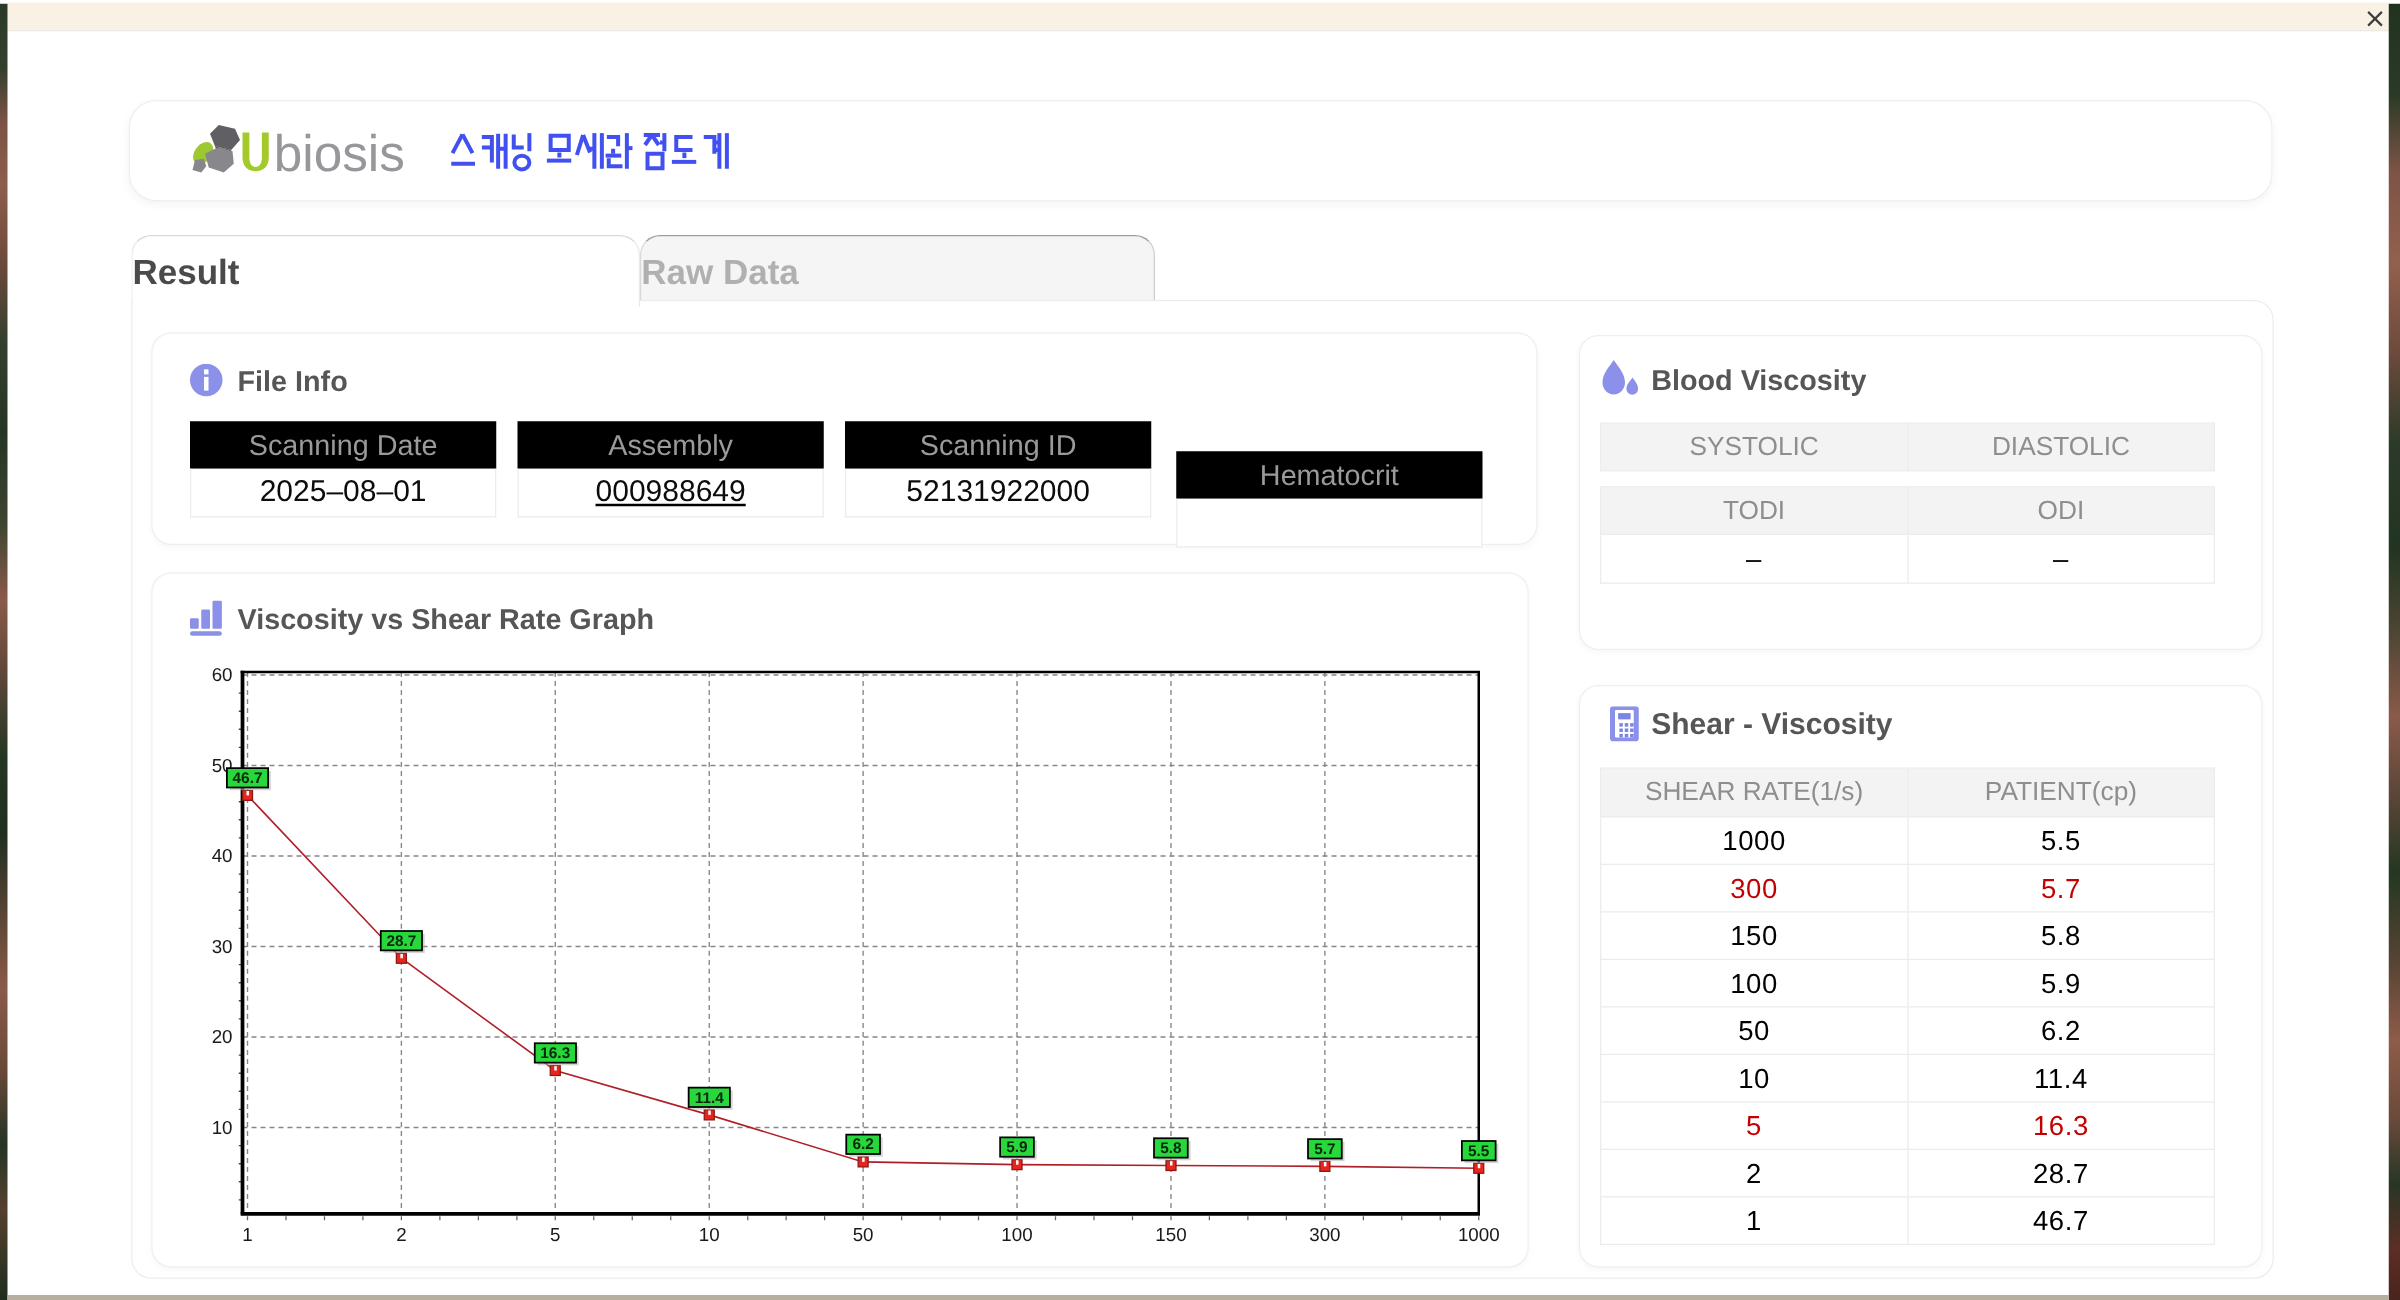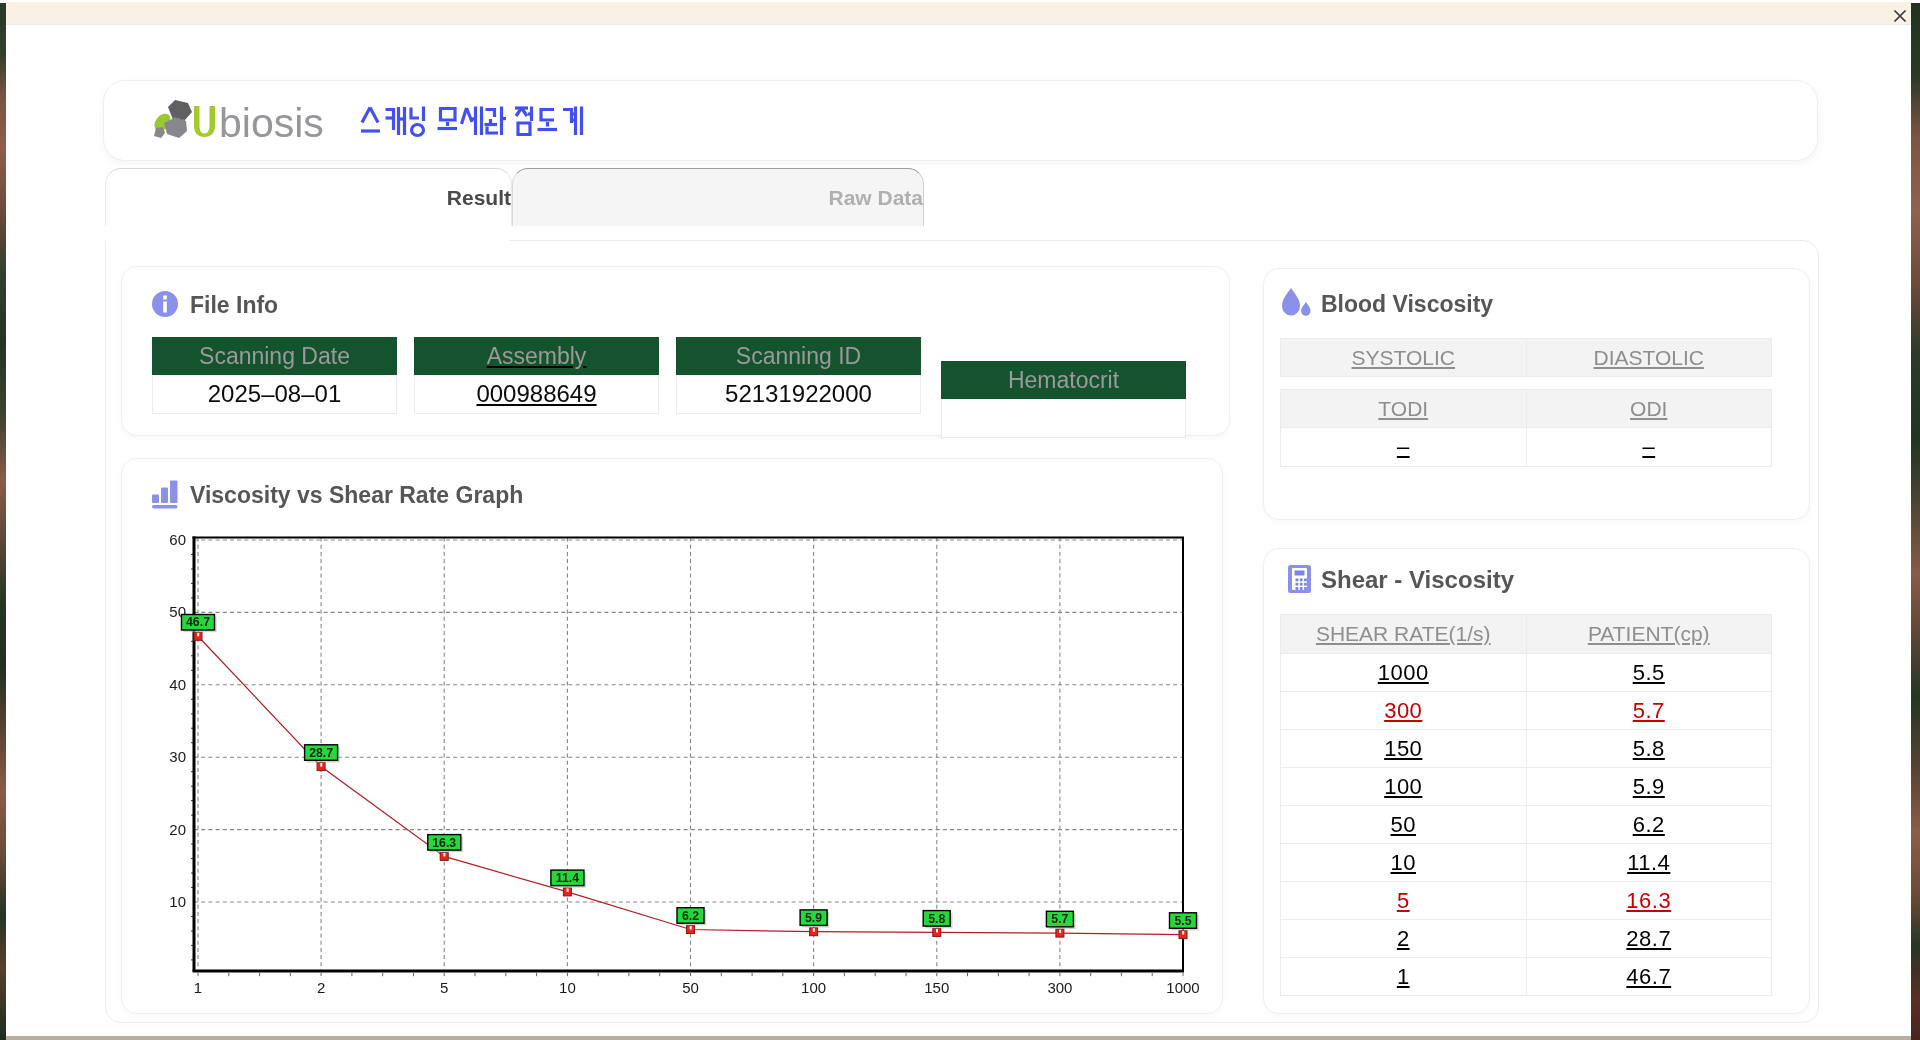--- a/index.html
+++ b/index.html
@@ -11,41 +11,41 @@
   #lstrip{left:0;top:3px;width:6px;height:1037px;background:linear-gradient(180deg,#2a3a28 0%,#33402c 5%,#7a5244 9%,#8e5d4c 14%,#6d4a3c 20%,#34402e 26%,#253524 33%,#3d4430 40%,#8a5a4a 46%,#5c4638 52%,#243722 58%,#1f301f 64%,#584434 70%,#8a5a4a 76%,#6b4a3a 82%,#253424 88%,#57402f 93%,#1e2d1d 100%);}
   #rstrip{left:1911px;top:3px;width:9px;height:1037px;background:linear-gradient(180deg,#21331f 0%,#2a3a26 7%,#7e5446 13%,#92604e 20%,#6d4a3c 27%,#2c3a29 34%,#223522 42%,#4a4432 48%,#8a5a4a 55%,#5c4638 61%,#243722 67%,#584434 74%,#8e5c4a 80%,#6b4a3a 86%,#273626 91%,#5c2e24 96%,#49241d 100%);}
   #topbar{left:6px;top:2px;width:1905px;height:22px;background:#faf1e5;border-bottom:1px solid #eceae6;}
   #botbar{left:6px;top:1036px;width:1905px;height:4px;background:#b6ae9f;}
   #closex{left:1890px;top:2px;width:22px;height:22px;color:#3a3a3a;font-size:19px;line-height:22px;text-align:center;font-weight:400;}
   
   .card{background:#fff;border:1px solid #efefef;border-radius:16px;box-shadow:0 2px 6px rgba(0,0,0,0.03);}
   #hdrcard{left:103px;top:80px;width:1713px;height:79px;border-radius:22px;box-shadow:0 3px 8px rgba(0,0,0,0.045);}
   #korttl{left:360px;top:104px;}
   
-  .tab{top:168px;height:57px;border-radius:16px 16px 0 0;font-weight:bold;font-size:21px;text-align:right;line-height:57px;}
+  .tab{top:188px;height:57px;border-radius:16px 16px 0 0;font-weight:bold;font-size:28px;text-align:left;line-height:57px;}
   #tab1{left:105px;width:405px;background:#fff;border:1px solid #e9e9e9;border-top-color:#d8d8d8;border-bottom:none;color:#4a4a4a;z-index:3;}
   #tab2{left:512px;width:410px;background:#f5f5f5;border:1px solid #dadada;border-top-color:#9d9d9d;border-right-color:#cfcfcf;border-bottom:none;color:#b0b0b0;}
   #panel{left:105px;top:240px;width:1712px;height:781px;background:#fff;border:1px solid #ededed;border-top:1px solid #ededed;border-radius:0 16px 16px 16px;}
   #tabmask{left:106px;top:239px;width:403px;height:3px;background:#fff;z-index:4;}
   
   .sectitle{font-weight:bold;font-size:23px;color:#565656;text-align:center;}
   
   #ficard{left:121px;top:266px;width:1107px;height:168px;}
-  .colhdr{height:38px;background:#14532d;color:#9a9a9a;font-size:23px;text-align:center;line-height:39px;}
+  .colhdr{height:38px;background:#000000;color:#9a9a9a;font-size:23px;text-align:center;line-height:39px;}
   .colval{height:38px;background:#fff;border:1px solid #ececec;border-top:none;color:#0c0c0c;font-size:24px;text-align:center;line-height:38px;letter-spacing:0;}
   
   #gcard{left:121px;top:458px;width:1100px;height:554px;}
   
   #bvcard{left:1263px;top:268px;width:545px;height:250px;}
   #svcard{left:1263px;top:548px;width:545px;height:464px;}
   .thdr{background:#f3f3f4;color:#8e8e8e;font-size:21px;text-align:center;}
   .tval{background:#fff;color:#000;font-size:22px;text-align:center;letter-spacing:0.5px;}
   #bvcard ~ div .bigv{font-size:23px;}
   table.dt{border-collapse:collapse;table-layout:fixed;}
-  table.dt td{border:1px solid #ececec;padding:0;text-decoration:underline;}
+  table.dt td{border:1px solid #ececec;padding:0;}
   .red{color:#c40000;}
 </style>
 </head>
 <body>
 <div id="page">
   <div class="abs" id="topbar"></div>
   <div class="abs" id="lstrip"></div>
   <div class="abs" id="rstrip"></div>
   <div class="abs" id="botbar"></div>
   <div class="abs" id="closex" style="left:1893px;top:6px;width:14px;height:14px;"><svg width="14" height="14">

